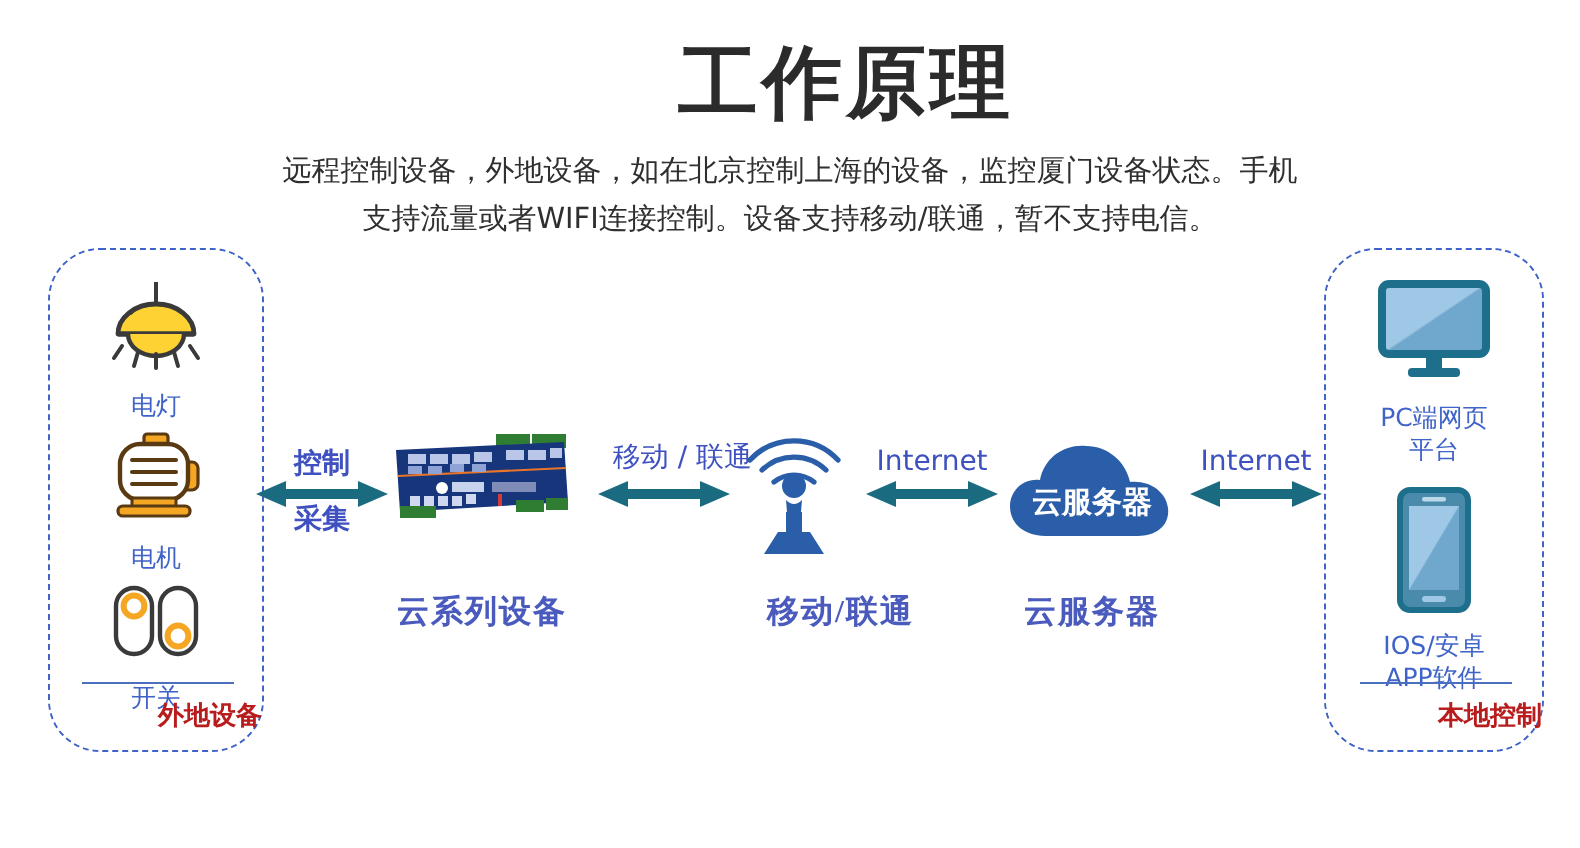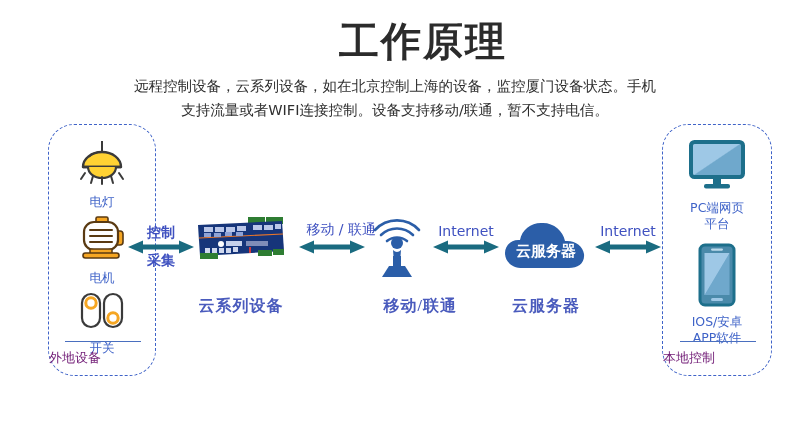--- a/index.html
+++ b/index.html
@@ -29,37 +29,37 @@
   }
 
   
   .panel{
     position:absolute;
     border:1.5px dashed #3f63c8;
     border-radius:26px;
     box-sizing:border-box;
     background:#fff;
   }
-  #panel-left{left:24px;top:124px;width:108px;height:252px;margin-left:24px;}
+  #panel-left{left:24px;top:124px;width:108px;height:252px;}
   #panel-right{left:662px;top:124px;width:110px;height:252px;}
 
   .panel-item{position:absolute;left:0;width:100%;text-align:center;}
   .item-label{
     font-size:12.5px;color:#3f63c8;line-height:16px;
     font-family:"DejaVu Sans","Liberation Sans",sans-serif;
     margin-top:3px;
   }
   .panel-sep{
     position:absolute;left:16px;width:76px;height:0;
     border-top:1.3px solid #4a6fbf;
   }
   #panel-right .panel-sep{left:17px;width:76px;}
   .panel-foot{
-    position:absolute;left:0;width:100%;text-align:left;
-    font-size:13px;color:#701a75;font-weight:normal;
+    position:absolute;left:0;width:100%;text-align:right;
+    font-size:13px;color:#b91c1c;font-weight:bold;
     font-family:"DejaVu Sans","Liberation Sans",sans-serif;
   }
 
   
   .icon-box{display:inline-block;}
 
   
   .node-label{
     position:absolute;text-align:center;
     font-size:16px;font-weight:bold;color:#4a5bbd;
@@ -79,21 +79,21 @@
   
   #device-board{position:absolute;left:196px;top:216px;}
 </style>
 </head>
 <body>
 
 <div class="stage">
 
   <div class="title">工作原理</div>
   <div class="subtitle">
-    <div>远程控制设备，云系列设备，如在北京控制上海的设备，监控厦门设备状态。手机</div>
+    <div>远程控制设备，外地设备，如在北京控制上海的设备，监控厦门设备状态。手机</div>
     <div>支持流量或者WIFI连接控制。设备支持移动/联通，暂不支持电信。</div>
   </div>
 
   <div class="panel" id="panel-left">
 
     <div class="panel-item" style="top:14px;">
       <span class="icon-box">
         <svg width="52" height="48" viewBox="0 0 52 48">
           <line x1="26" y1="2" x2="26" y2="13" stroke="#3a3a3a" stroke-width="2"></line>
           <path d="M7 28 A19 15 0 0 1 45 28 Z" fill="#ffd233" stroke="#3a3a3a" stroke-width="2.4" stroke-linejoin="round"></path>

